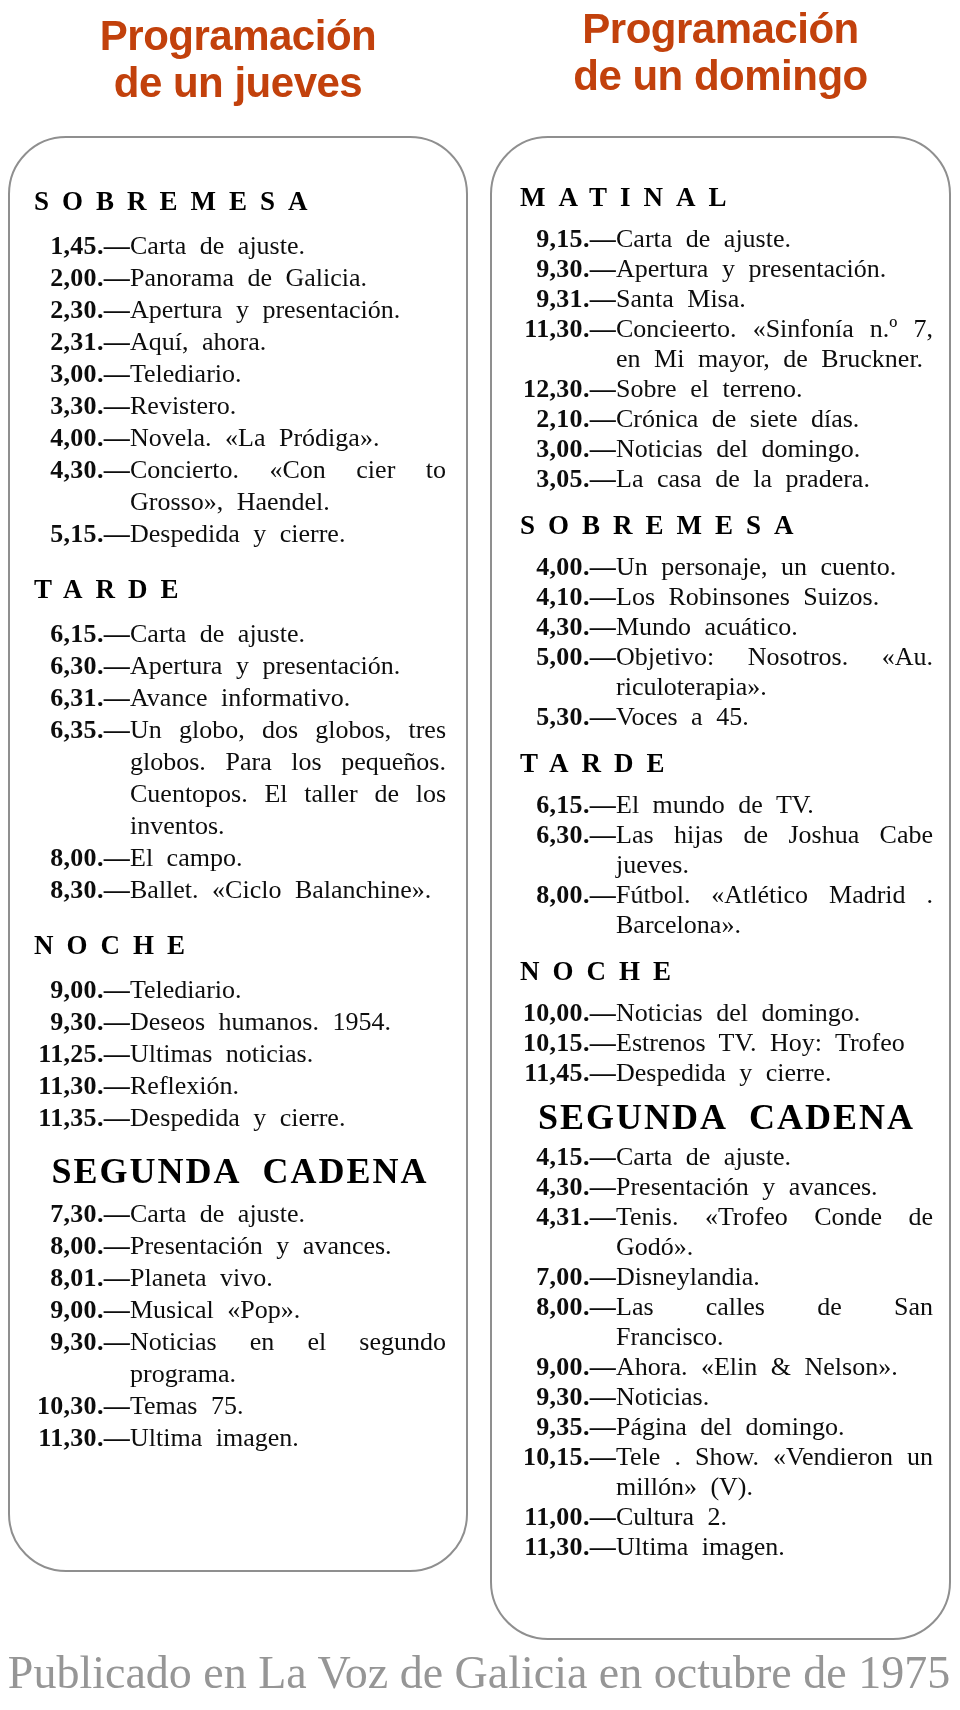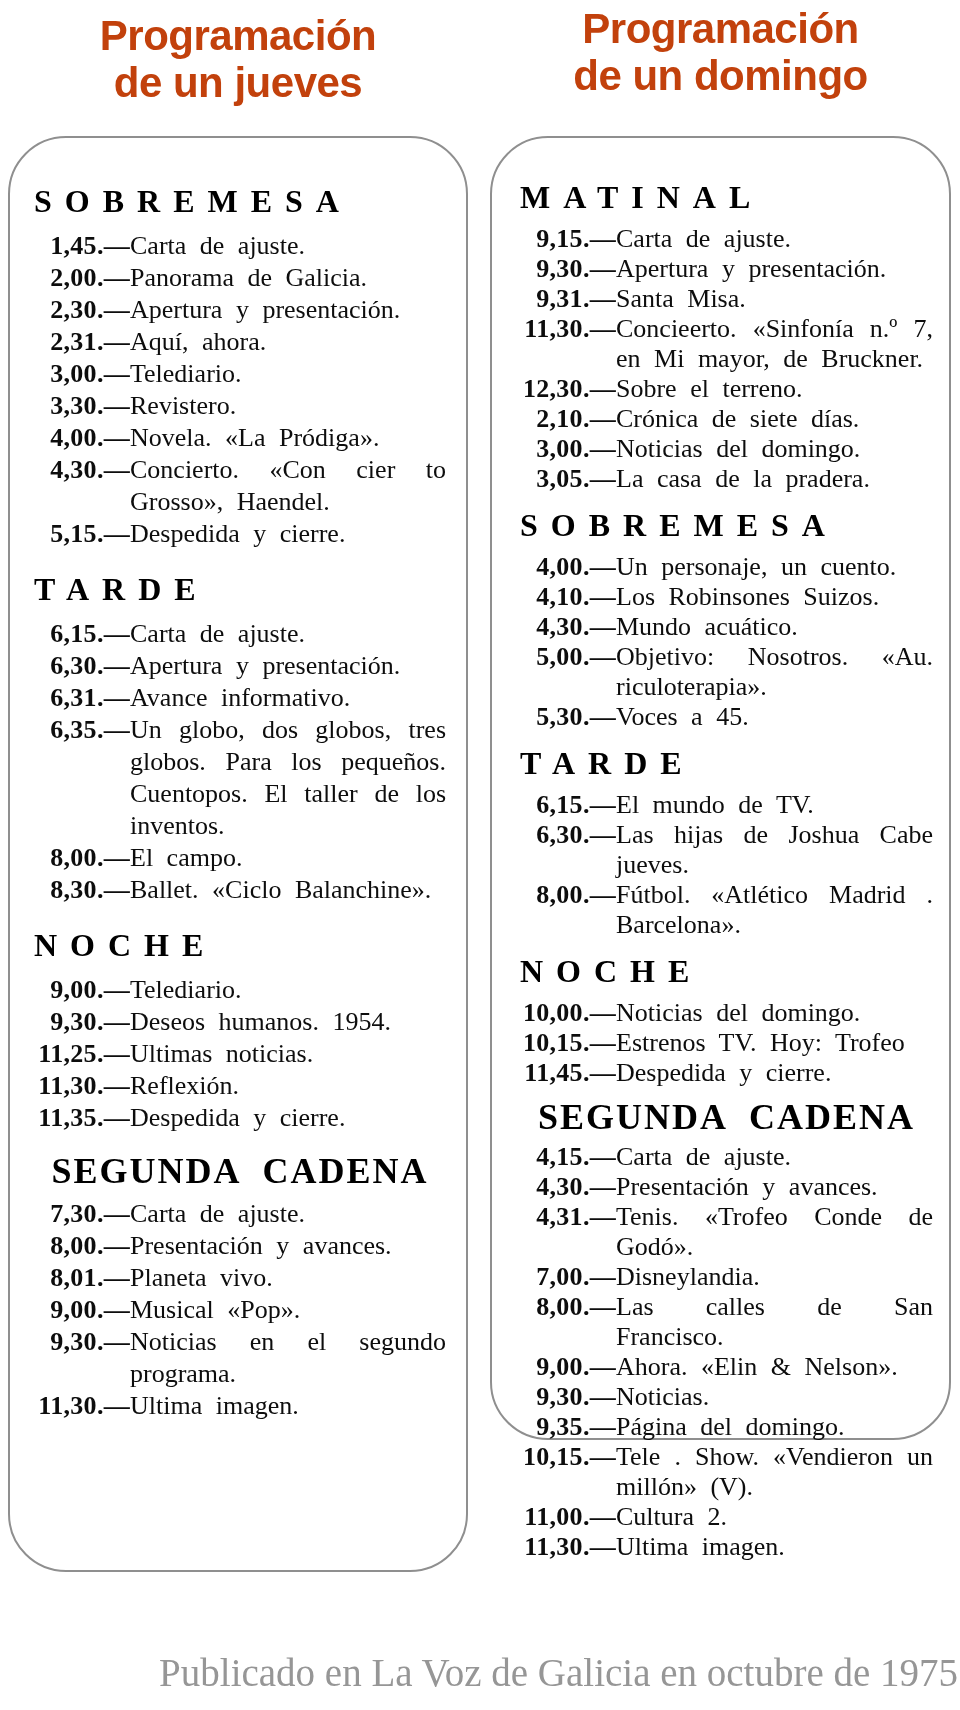--- a/index.html
+++ b/index.html
@@ -17,24 +17,24 @@
     margin-top: 12px; letter-spacing: -0.5px;
   }
   .col-domingo .title { margin-top: 5px; }
 
   .panel {
     position: absolute; left: 0; right: 0; top: 136px;
     border: 2px solid #8f8f8f; border-radius: 58px; background: #fff;
     box-sizing: border-box;
   }
   .col-jueves  .panel { height: 1436px; padding: 46px 20px 18px 24px; }
-  .col-domingo .panel { height: 1304px; padding: 42px 16px 18px 28px; }
+  .col-domingo .panel { height: 1504px; padding: 42px 16px 18px 28px; }
 
   .sec {
-    font-weight: 700; font-size: 32px; letter-spacing: 13px;
+    font-weight: 700; font-size: 27px; letter-spacing: 13px;
     line-height: 34px; color: #000; white-space: nowrap;
   }
   .col-jueves  .sec { margin: 22px 0 12px; }
   .col-domingo .sec { margin: 14px 0 10px; }
   .sec.center {
     text-align: center; letter-spacing: 2px; word-spacing: 12px;
     font-size: 36px; white-space: normal;
   }
   .col-jueves  .sec.center { margin: 20px 0 10px; }
   .col-domingo .sec.center { margin: 12px 0 8px; }
@@ -48,21 +48,21 @@
   .col-jueves  .entry { line-height: 32px; }
   .col-domingo .entry { line-height: 30px; }
   .time {
     display: inline-block; width: 96px; text-align: right;
     font-weight: 700; text-indent: 0; word-spacing: 0; letter-spacing: 0.3px;
   }
   .desc { }
 
   .footer {
     position: absolute; top: 1650px; left: 0; right: 2px;
-    text-align: right; font-size: 39px; line-height: 46px;
+    text-align: center; font-size: 46px; line-height: 46px;
     color: #969696; font-family: "Liberation Serif", serif;
   }
 </style>
 </head>
 <body>
 
 <div id="columns">
   <div class="col col-jueves">
     <div class="title">
       <div>Programación</div>
@@ -91,20 +91,21 @@
         <div class="entry"><span class="time">9,30.—</span><span class="desc">Deseos humanos. 1954.</span></div>
         <div class="entry"><span class="time">11,25.—</span><span class="desc">Ultimas noticias.</span></div>
         <div class="entry"><span class="time">11,30.—</span><span class="desc">Reflexión.</span></div>
         <div class="entry"><span class="time">11,35.—</span><span class="desc">Despedida y cierre.</span></div>
         <div class="sec center">SEGUNDA CADENA</div>
         <div class="entry"><span class="time">7,30.—</span><span class="desc">Carta de ajuste.</span></div>
         <div class="entry"><span class="time">8,00.—</span><span class="desc">Presentación y avances.</span></div>
         <div class="entry"><span class="time">8,01.—</span><span class="desc">Planeta vivo.</span></div>
         <div class="entry"><span class="time">9,00.—</span><span class="desc">Musical «Pop».</span></div>
         <div class="entry"><span class="time">9,30.—</span><span class="desc">Noticias en el segundo programa.</span></div>
+        <div class="entry"><span class="time">10,30.—</span><span class="desc">Temas 75.</span></div>
         <div class="entry"><span class="time">11,30.—</span><span class="desc">Ultima imagen.</span></div>
       </div>
   </div>
 
   <div class="col col-domingo">
     <div class="title">
       <div>Programación</div>
       <div>de un domingo</div>
     </div>
     <div class="panel">

